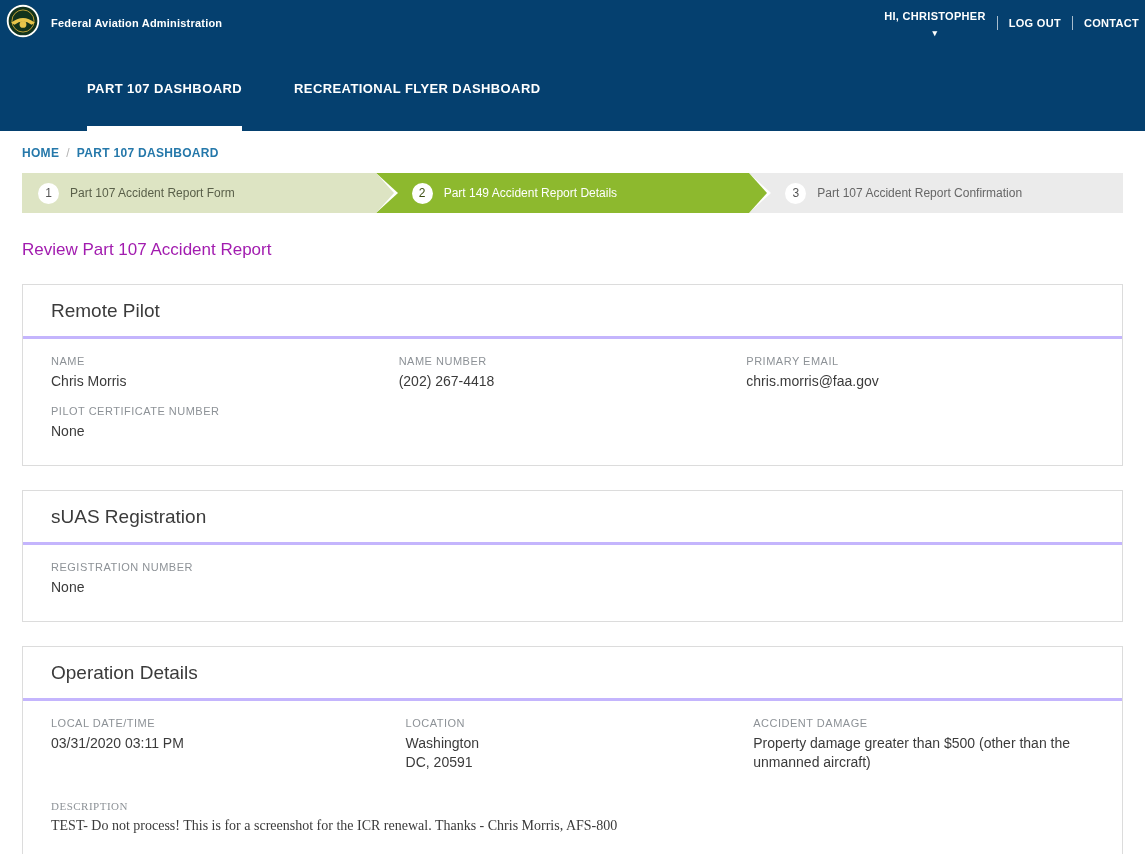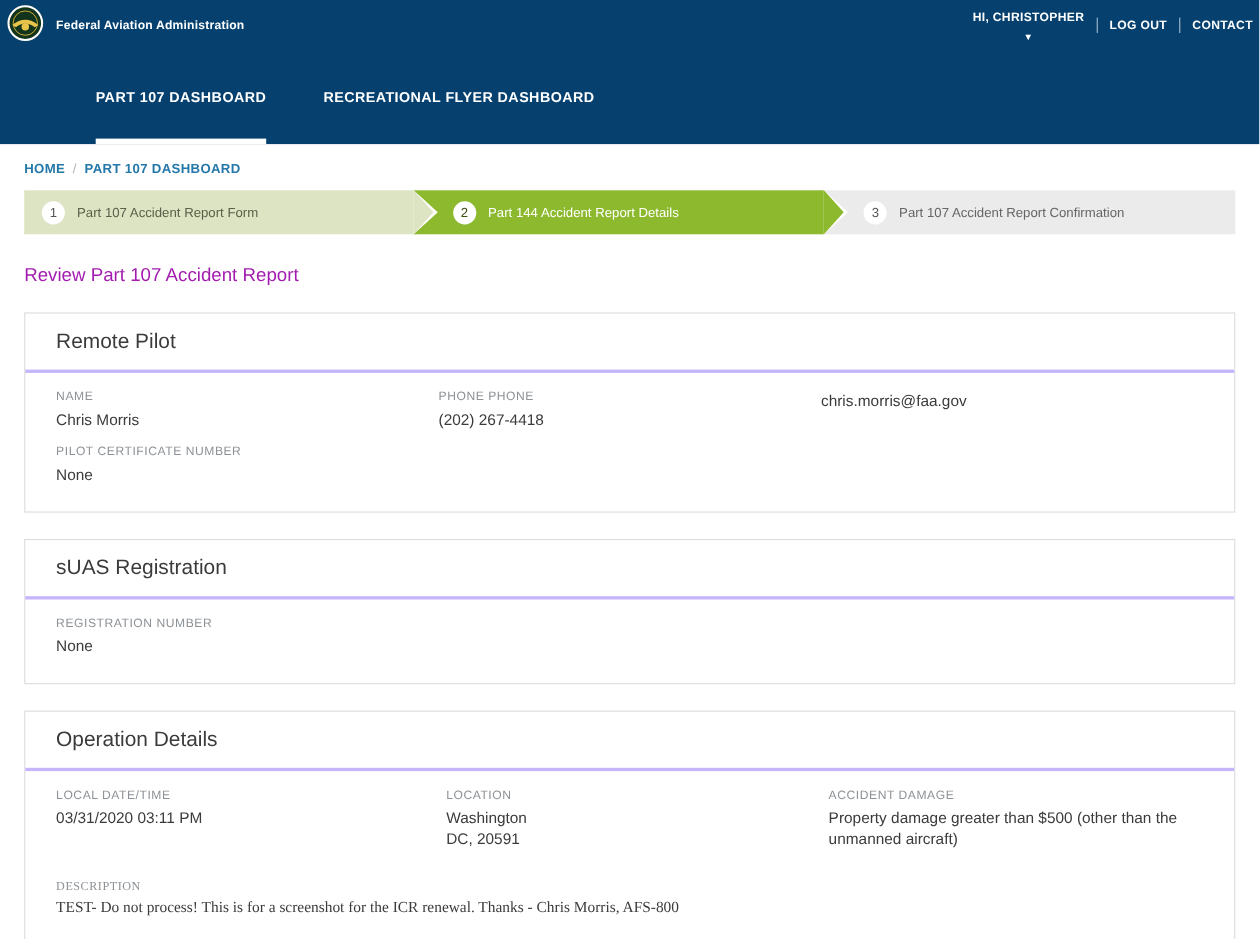--- a/index.html
+++ b/index.html
@@ -117,42 +117,43 @@
   <a>HOME</a><span class="crumb-sep">/</span><a>PART 107 DASHBOARD</a>
 </div>
 
 <div class="stepper">
   <div class="step completed">
     <span class="num">1</span>
     <span>Part 107 Accident Report Form</span>
   </div>
   <div class="step active">
     <span class="num">2</span>
-    <span>Part 144 Accident Report Details</span>
+    <span>Part 149 Accident Report Details</span>
   </div>
   <div class="step upcoming">
     <span class="num">3</span>
     <span>Part 107 Accident Report Confirmation</span>
   </div>
 </div>
 
 <h1 class="page-title">Review Part 107 Accident Report</h1>
 
 <div class="card">
   <div class="card-title">Remote Pilot</div>
   <div class="card-body grid-2">
     <div>
       <div class="field-label">NAME</div>
       <div class="field-value">Chris Morris</div>
     </div>
     <div>
-      <div class="field-label">PHONE PHONE</div>
+      <div class="field-label">NAME NUMBER</div>
       <div class="field-value">(202) 267-4418</div>
     </div>
     <div>
+      <div class="field-label">PRIMARY EMAIL</div>
       <div class="field-value">chris.morris@faa.gov</div>
     </div>
     <div>
       <div class="field-label">PILOT CERTIFICATE NUMBER</div>
       <div class="field-value">None</div>
     </div>
   </div>
 </div>
 
 <div class="card">

